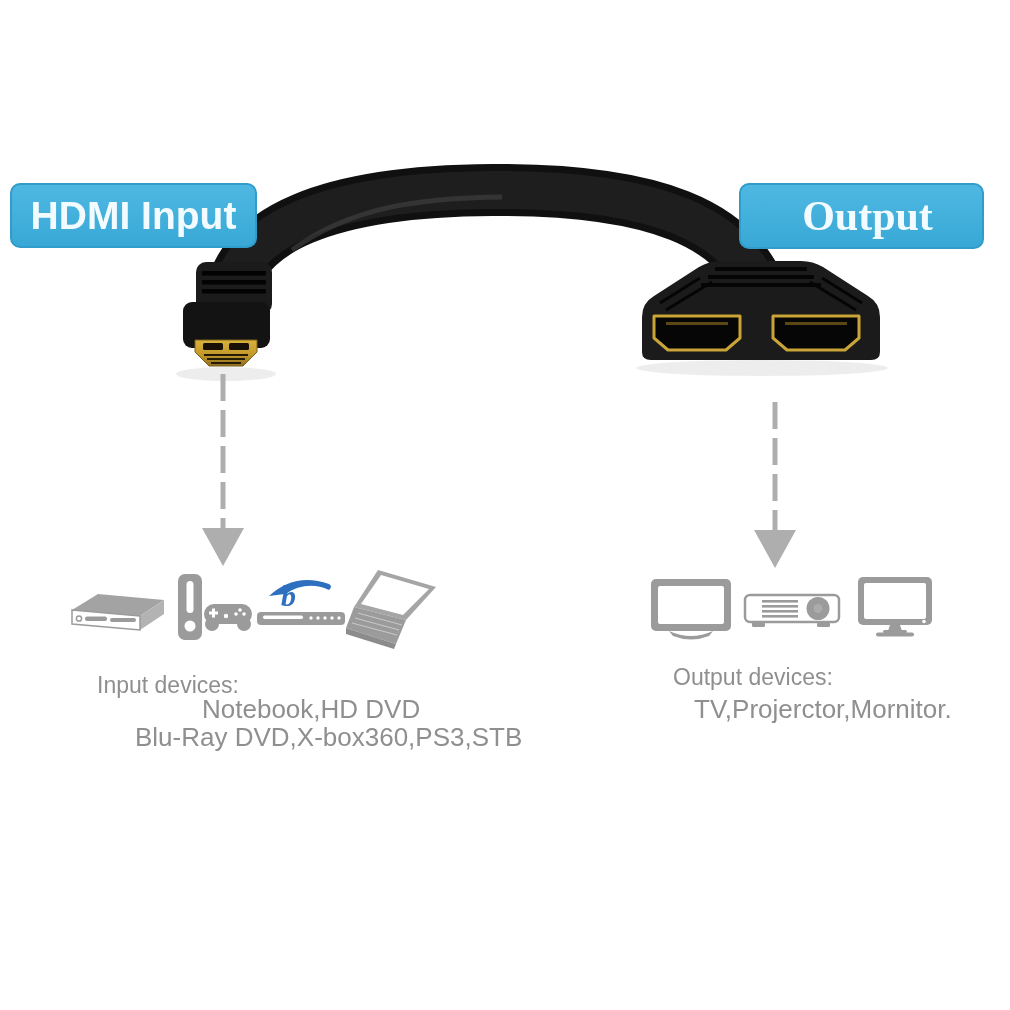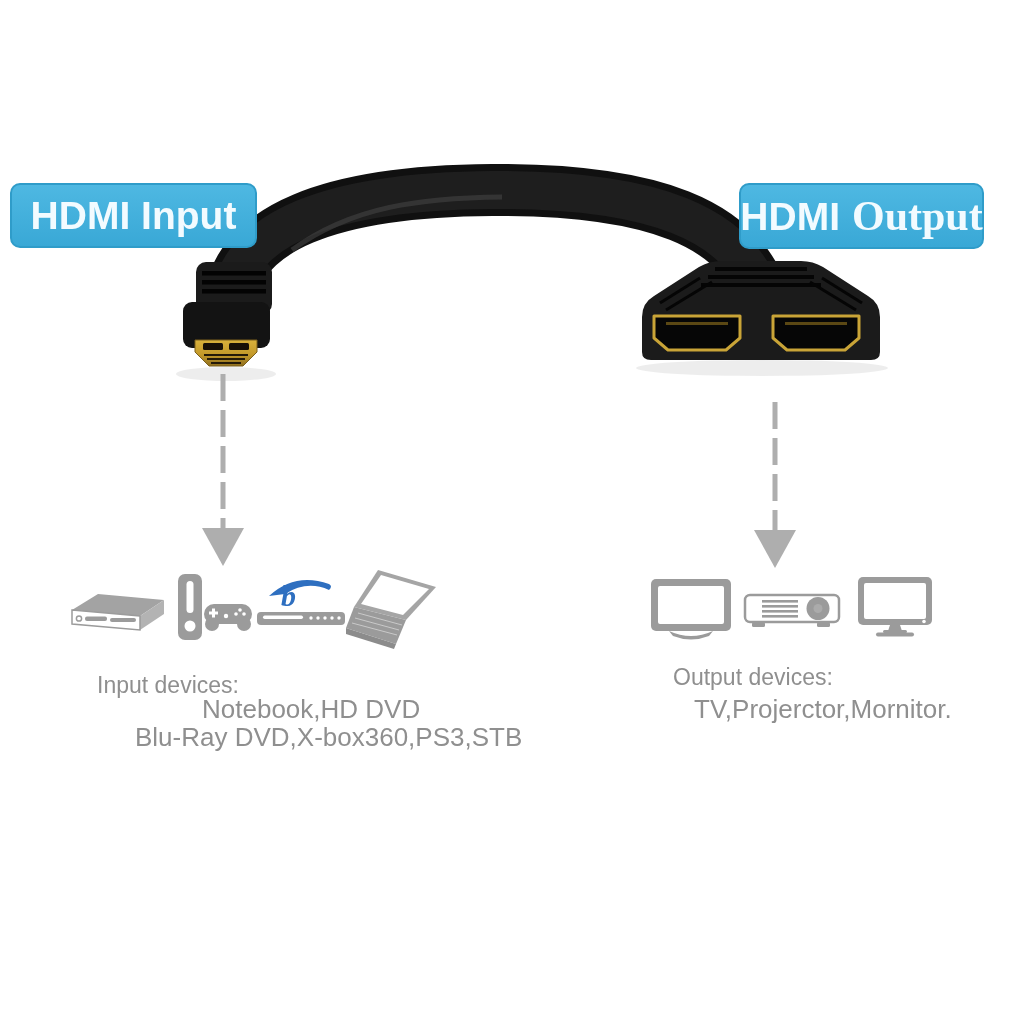--- a/index.html
+++ b/index.html
@@ -89,21 +89,20 @@
     <g>
       <line x1="775" y1="402" x2="775" y2="530" stroke="#aeaeae" stroke-width="5" stroke-dasharray="27 9"></line>
       <polygon points="754,530 796,530 775,568" fill="#aeaeae"></polygon>
     </g>
   </svg>
 
   <div class="badge" id="badge-input">
     <span class="w-sans">HDMI Input</span>
   </div>
   <div class="badge" id="badge-output">
-    <span class="w-sans">HDMI</span>
     <span class="w-serif">Output</span>
   </div>
 
   <svg class="icon" style="left:68px;top:588px" width="100" height="50" viewBox="0 0 100 50">
     <polygon points="4,22 30,6 96,12 72,28" fill="#a3a3a3"></polygon>
     <polygon points="72,28 96,12 96,26 72,42" fill="#b3b3b3"></polygon>
     <polygon points="4,22 72,28 72,42 4,36" fill="#ffffff" stroke="#9b9b9b" stroke-width="1.5"></polygon>
     <circle cx="11" cy="30.5" r="2.6" fill="none" stroke="#9b9b9b" stroke-width="1.5"></circle>
     <rect x="17" y="28.5" width="22" height="4.5" rx="2" fill="#9b9b9b"></rect>
     <rect x="42" y="30" width="26" height="4" rx="2" fill="#9b9b9b"></rect>

